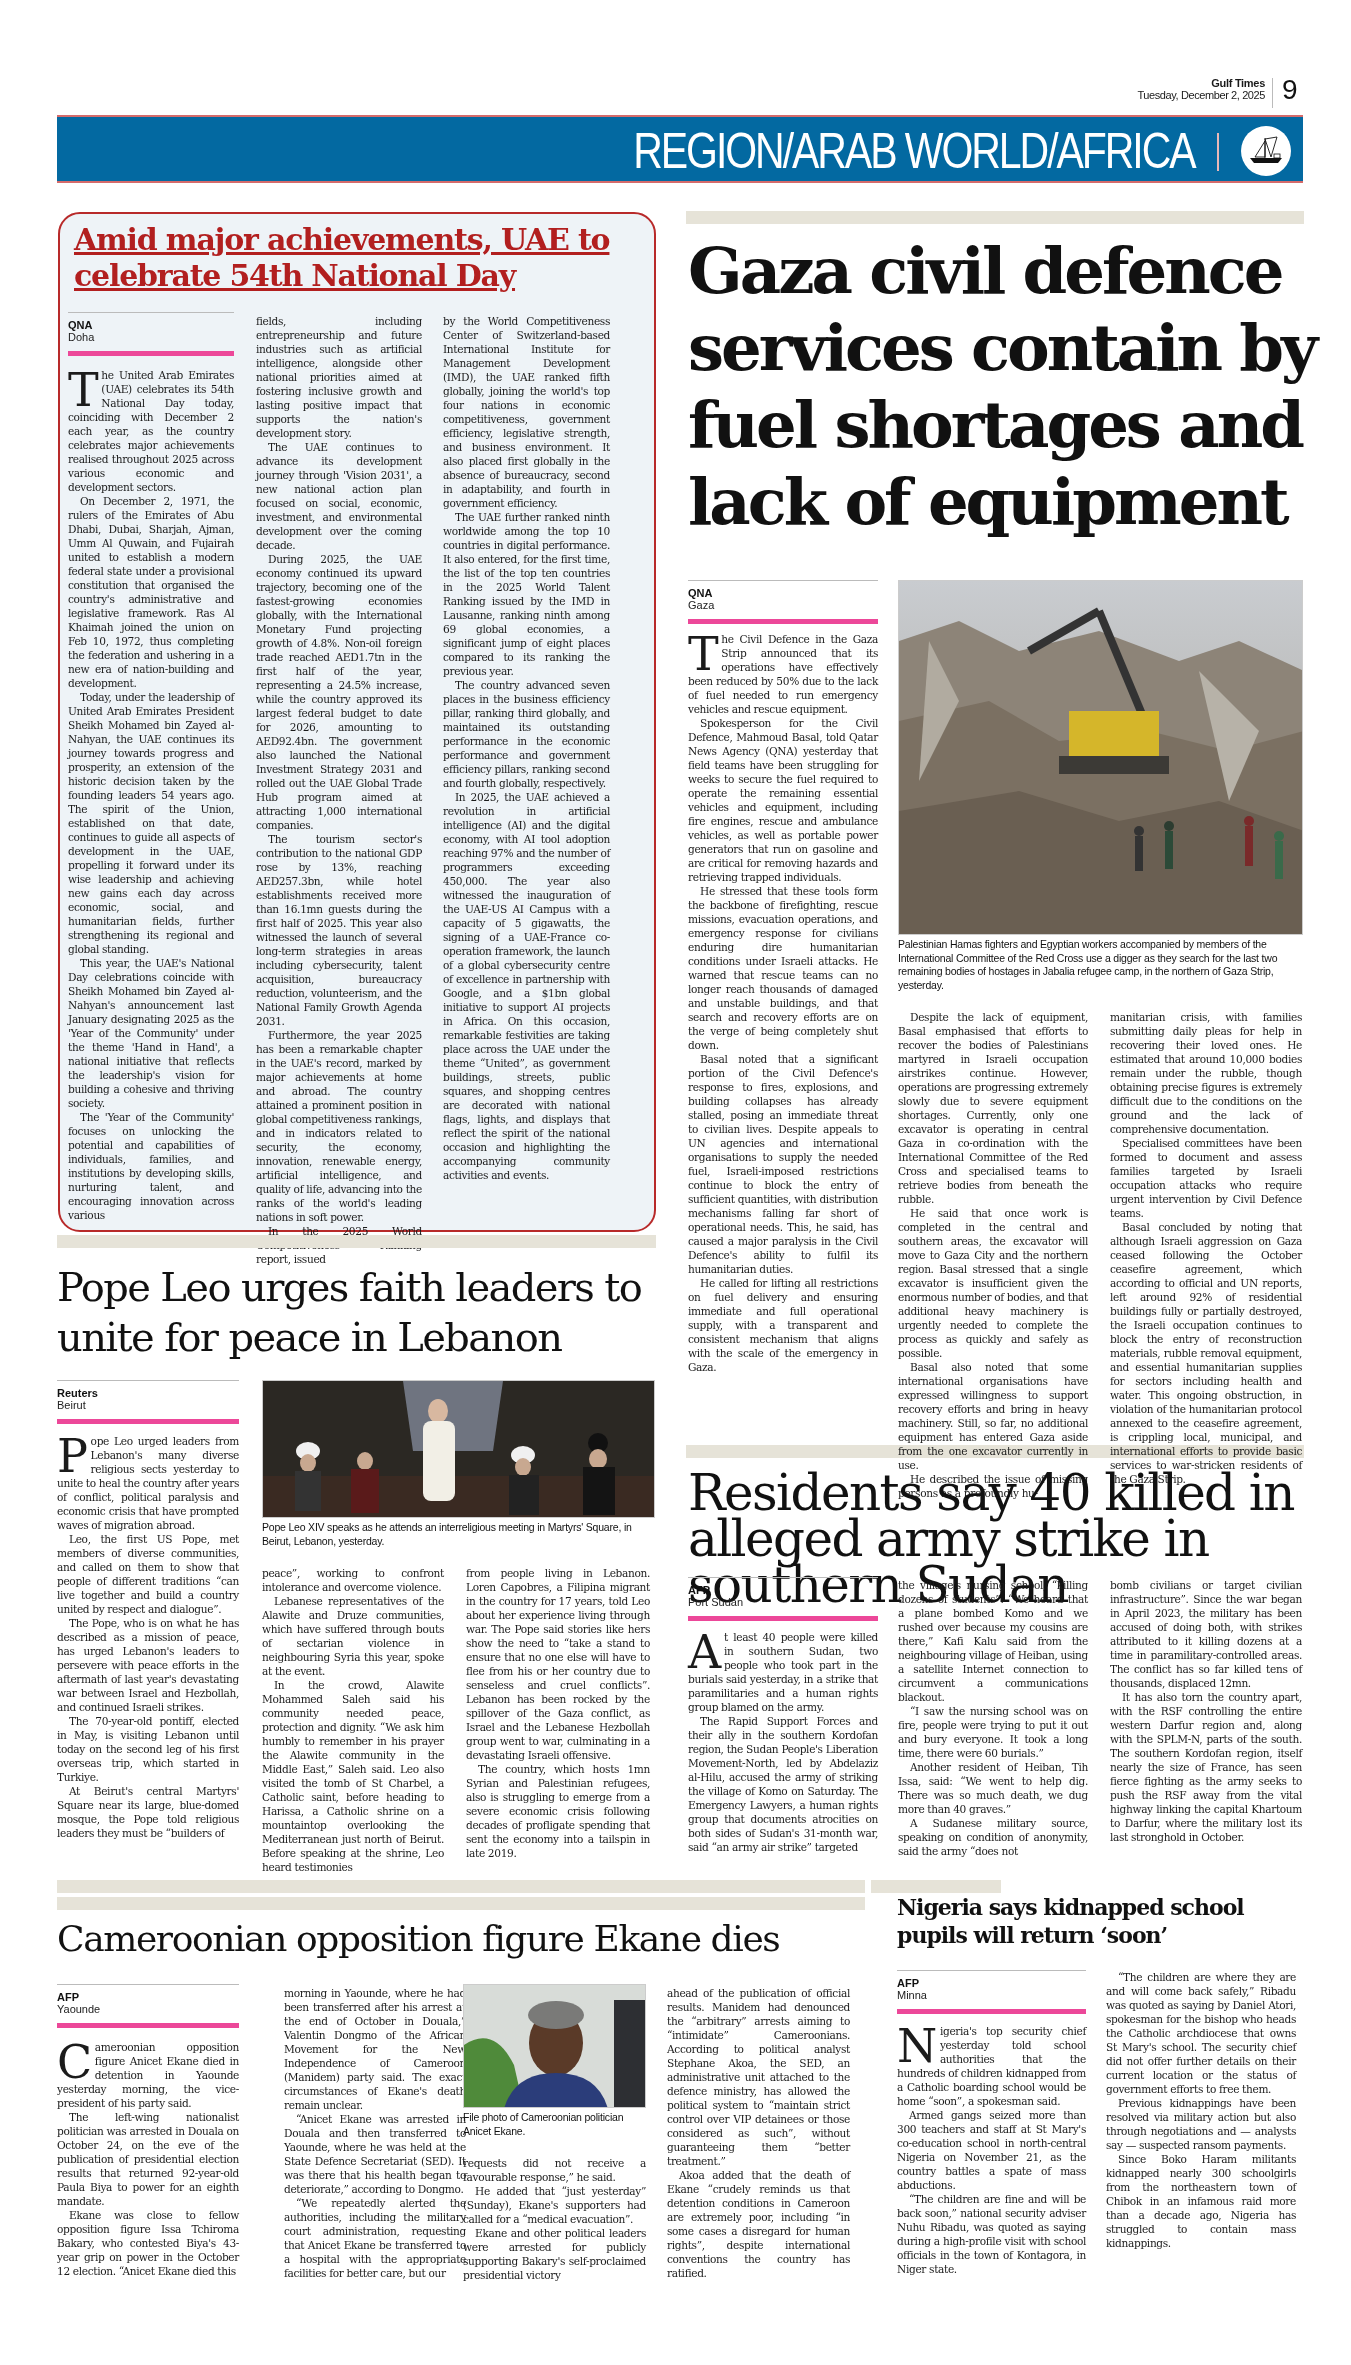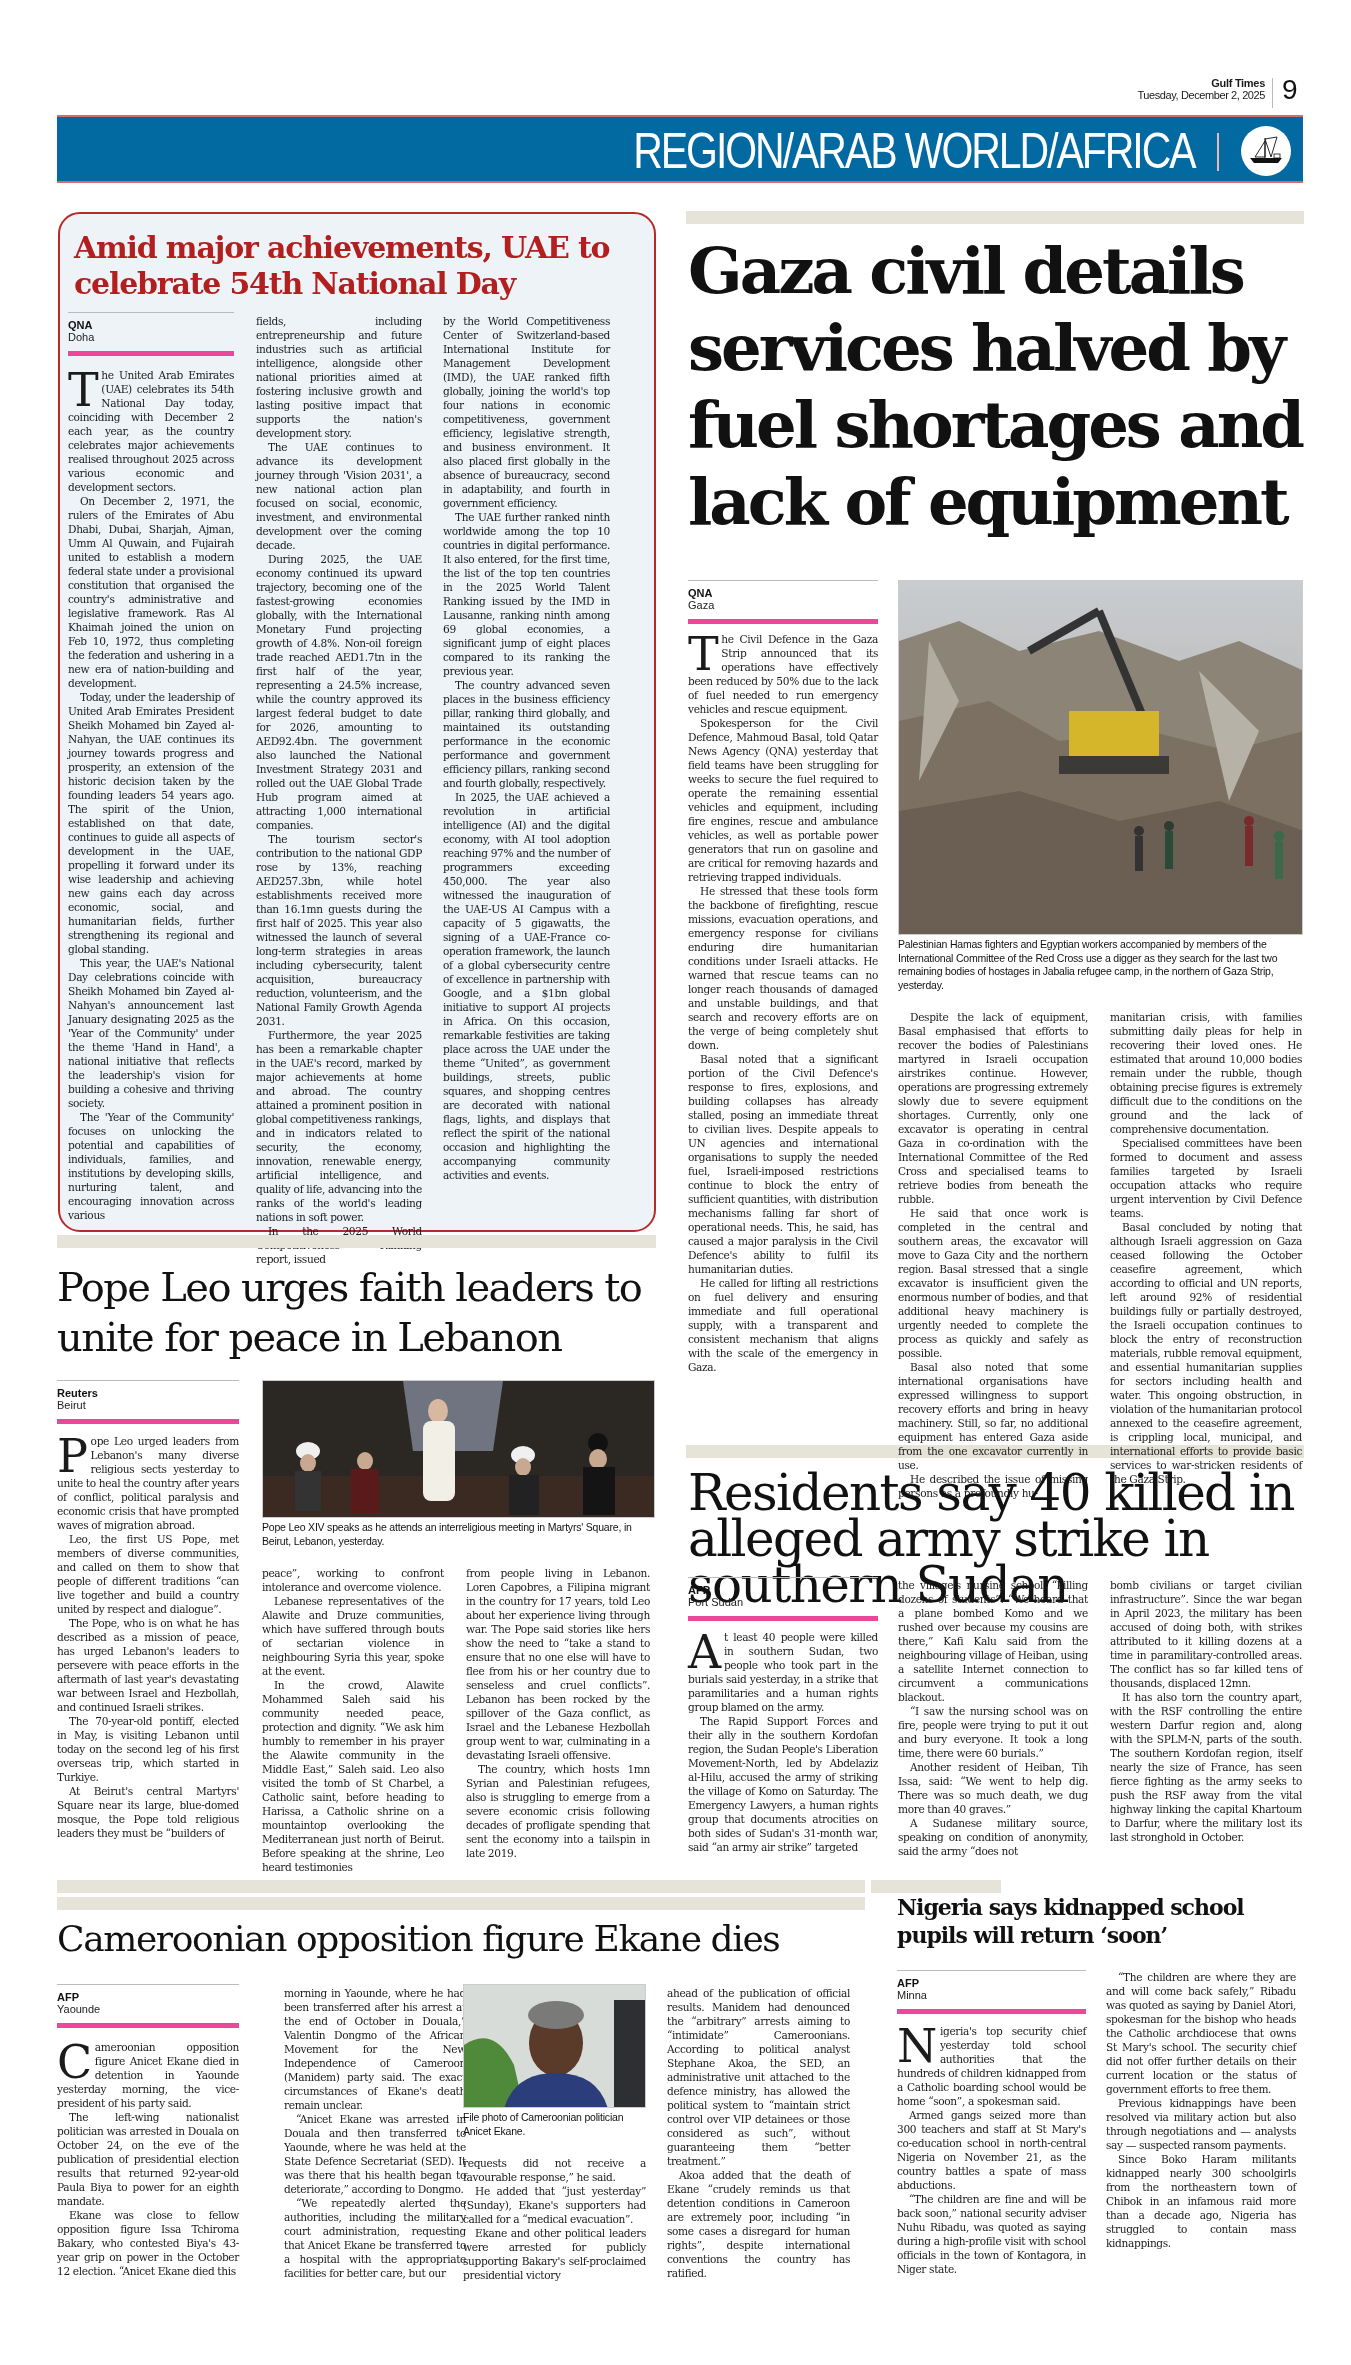--- a/index.html
+++ b/index.html
@@ -16,21 +16,21 @@
   .section-bar { position: absolute; left: 57px; top: 115px; width: 1246px; height: 68px; background: #0369a1; border-top: 2px solid #d56b6b; border-bottom: 2px solid #d56b6b; }
   .section-title { position: absolute; right: 108px; top: 6px; font-family: "Liberation Sans", sans-serif; font-size: 50px; color: #fff; letter-spacing: -2.5px; transform: scaleX(0.82); transform-origin: right center; font-weight: normal; line-height: 56px; }
   .section-divider { position: absolute; right: 84px; top: 16px; width: 2px; height: 38px; background: #e8b8b8; }
   .logo-circle { position: absolute; right: 12px; top: 9px; width: 50px; height: 50px; border-radius: 50%; background: #fff; display: flex; align-items: center; justify-content: center; }
 
   
   .beige { position: absolute; background: #e6e3d8; }
 
   
   .uae-box { position: absolute; left: 58px; top: 212px; width: 598px; height: 1020px; background: #eef3f7; border: 2px solid #b82a2a; border-radius: 22px; }
-  .uae-title { position: absolute; left: 14px; top: 16px; width: 570px; font-family: "DejaVu Serif", serif; font-weight: bold; font-size: 30px; line-height: 36px; color: #b21f1f; letter-spacing: -1.2px; }
+  .uae-title { position: absolute; left: 14px; top: 8px; width: 570px; font-family: "DejaVu Serif", serif; font-weight: bold; font-size: 30px; line-height: 36px; color: #b21f1f; letter-spacing: -1.2px; text-decoration: underline; }
 
   .byline { position: absolute; border-top: 1px solid #bbb; border-bottom: 5px solid #ec4899; padding: 6px 0 8px 0; }
   .byline .agency { font-family: "Liberation Sans", sans-serif; font-weight: bold; font-size: 11px; color: #111; }
   .byline .place { font-family: "Liberation Sans", sans-serif; font-size: 11px; color: #222; }
 
   .col { position: absolute; font-family: "DejaVu Serif", serif; font-size: 10.6px; line-height: 14px; text-align: justify; hyphens: auto; color: #1b1b1b; letter-spacing: -0.35px; }
   .col p { text-indent: 12px; margin: 0; }
   .col p.first { text-indent: 0; }
   .drop { float: left; font-size: 46px; line-height: 40px; padding-right: 3px; margin-top: 2px; font-family: "DejaVu Serif", serif; }
 
@@ -98,21 +98,21 @@
     <p>In 2025, the UAE achieved a revolution in artificial intelligence (AI) and the digital economy, with AI tool adoption reaching 97% and the number of programmers exceeding 450,000. The year also witnessed the inauguration of the UAE-US AI Campus with a capacity of 5 gigawatts, the signing of a UAE-France co-operation framework, the launch of a global cybersecurity centre of excellence in partnership with Google, and a $1bn global initiative to support AI projects in Africa. On this occasion, remarkable festivities are taking place across the UAE under the theme “United”, as government buildings, streets, public squares, and shopping centres are decorated with national flags, lights, and displays that reflect the spirit of the national occasion and highlighting the accompanying community activities and events.</p>
   </div>
 </div>
 
 <div class="beige" style="left:686px; top:211px; width:618px; height:13px;"></div>
 <div class="beige" style="left:57px; top:1235px; width:599px; height:13px;"></div>
 <div class="beige" style="left:686px; top:1445px; width:618px; height:13px;"></div>
 <div class="beige" style="left:57px; top:1897px; width:808px; height:13px;"></div>
 <div class="beige" style="left:686px; top:1897px; width:0px; height:0px;"></div>
 
-<h1 class="headline gaza-title">Gaza civil details services halved by fuel shortages and lack of equipment</h1>
+<h1 class="headline gaza-title">Gaza civil defence services contain by fuel shortages and lack of equipment</h1>
 
 <div class="byline" style="left:688px; top:580px; width:190px;">
   <div class="agency">QNA</div>
   <div class="place">Gaza</div>
 </div>
 
 <div class="col" style="left:688px; top:632px; width:190px;">
   <p class="first"><span class="drop">T</span><span>he Civil Defence in the Gaza Strip announced that its operations have effectively been reduced by 50% due to the lack of fuel needed to run emergency vehicles and rescue equipment.</span></p>
   <p>Spokesperson for the Civil Defence, Mahmoud Basal, told Qatar News Agency (QNA) yesterday that field teams have been struggling for weeks to secure the fuel required to operate the remaining essential vehicles and equipment, including fire engines, rescue and ambulance vehicles, as well as portable power generators that run on gasoline and are critical for removing hazards and retrieving trapped individuals.</p>
   <p>He stressed that these tools form the backbone of firefighting, rescue missions, evacuation operations, and emergency response for civilians enduring dire humanitarian conditions under Israeli attacks. He warned that rescue teams can no longer reach thousands of damaged and unstable buildings, and that search and recovery efforts are on the verge of being completely shut down.</p>

